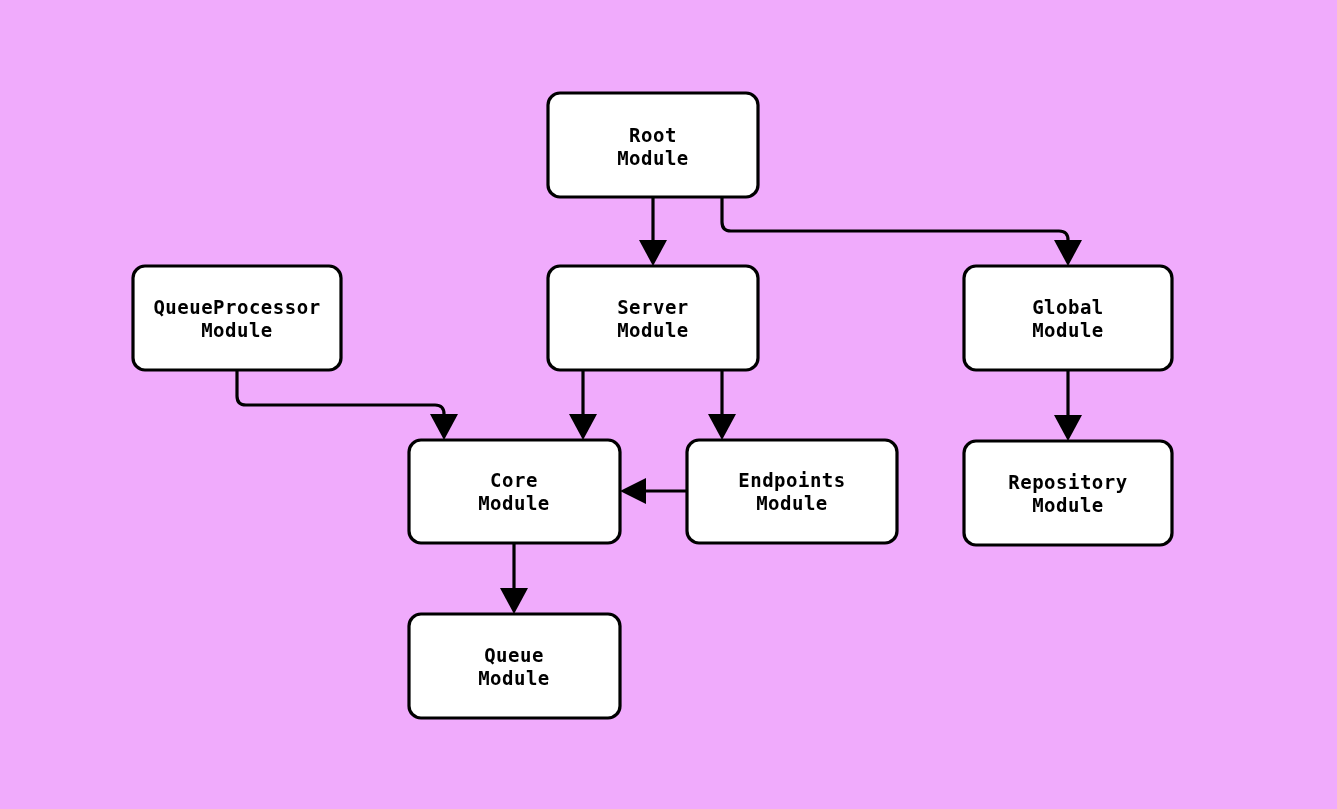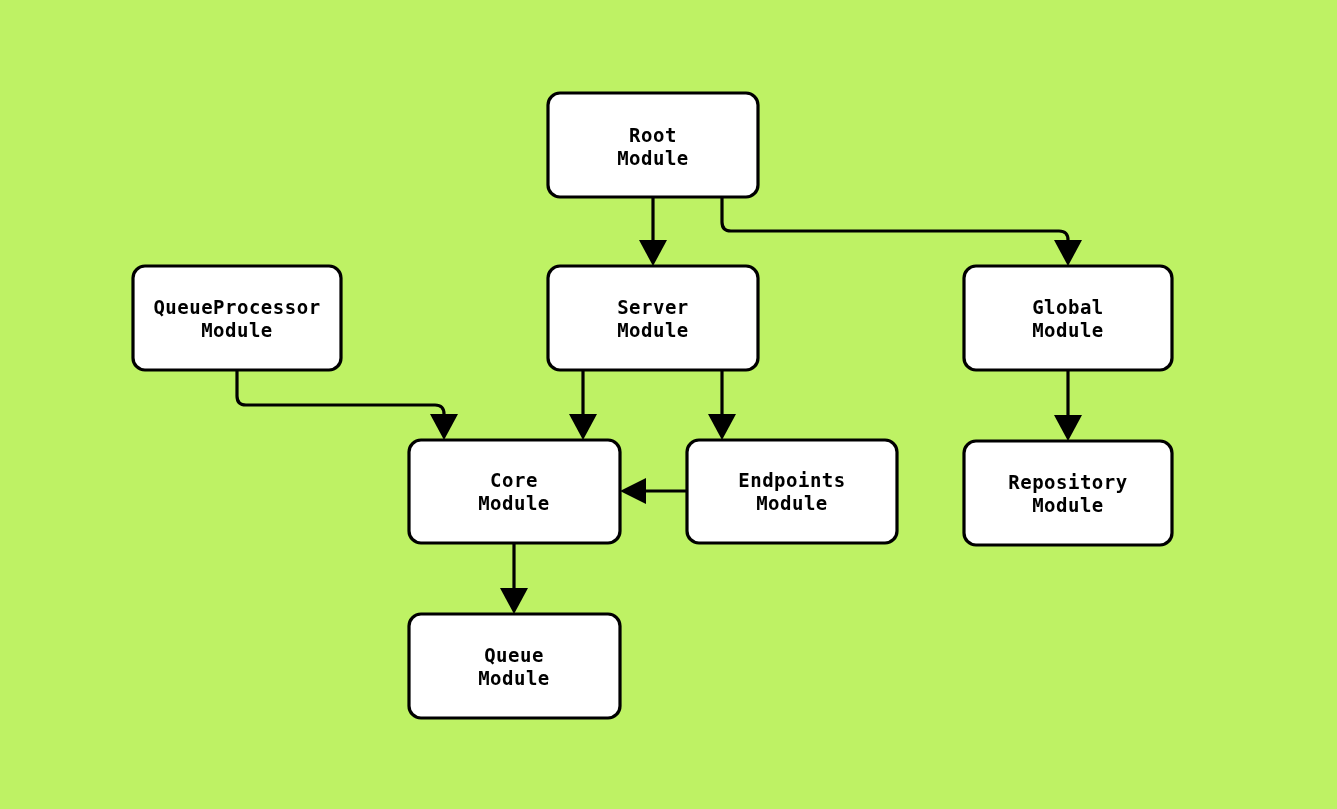--- a/index.html
+++ b/index.html
@@ -11,21 +11,21 @@
   body {
     width: 1337px;
     height: 809px;
     overflow: hidden;
     font-family: "DejaVu Sans Mono", "Liberation Mono", monospace;
   }
   #diagram-root {
     position: relative;
     width: 1337px;
     height: 809px;
-    background: #bef264;
+    background: #f0abfc;
   }
   svg.diagram-canvas {
     display: block;
     width: 1337px;
     height: 809px;
   }
   .node-box {
     fill: #ffffff;
     stroke: #000000;
     stroke-width: 3.2;

